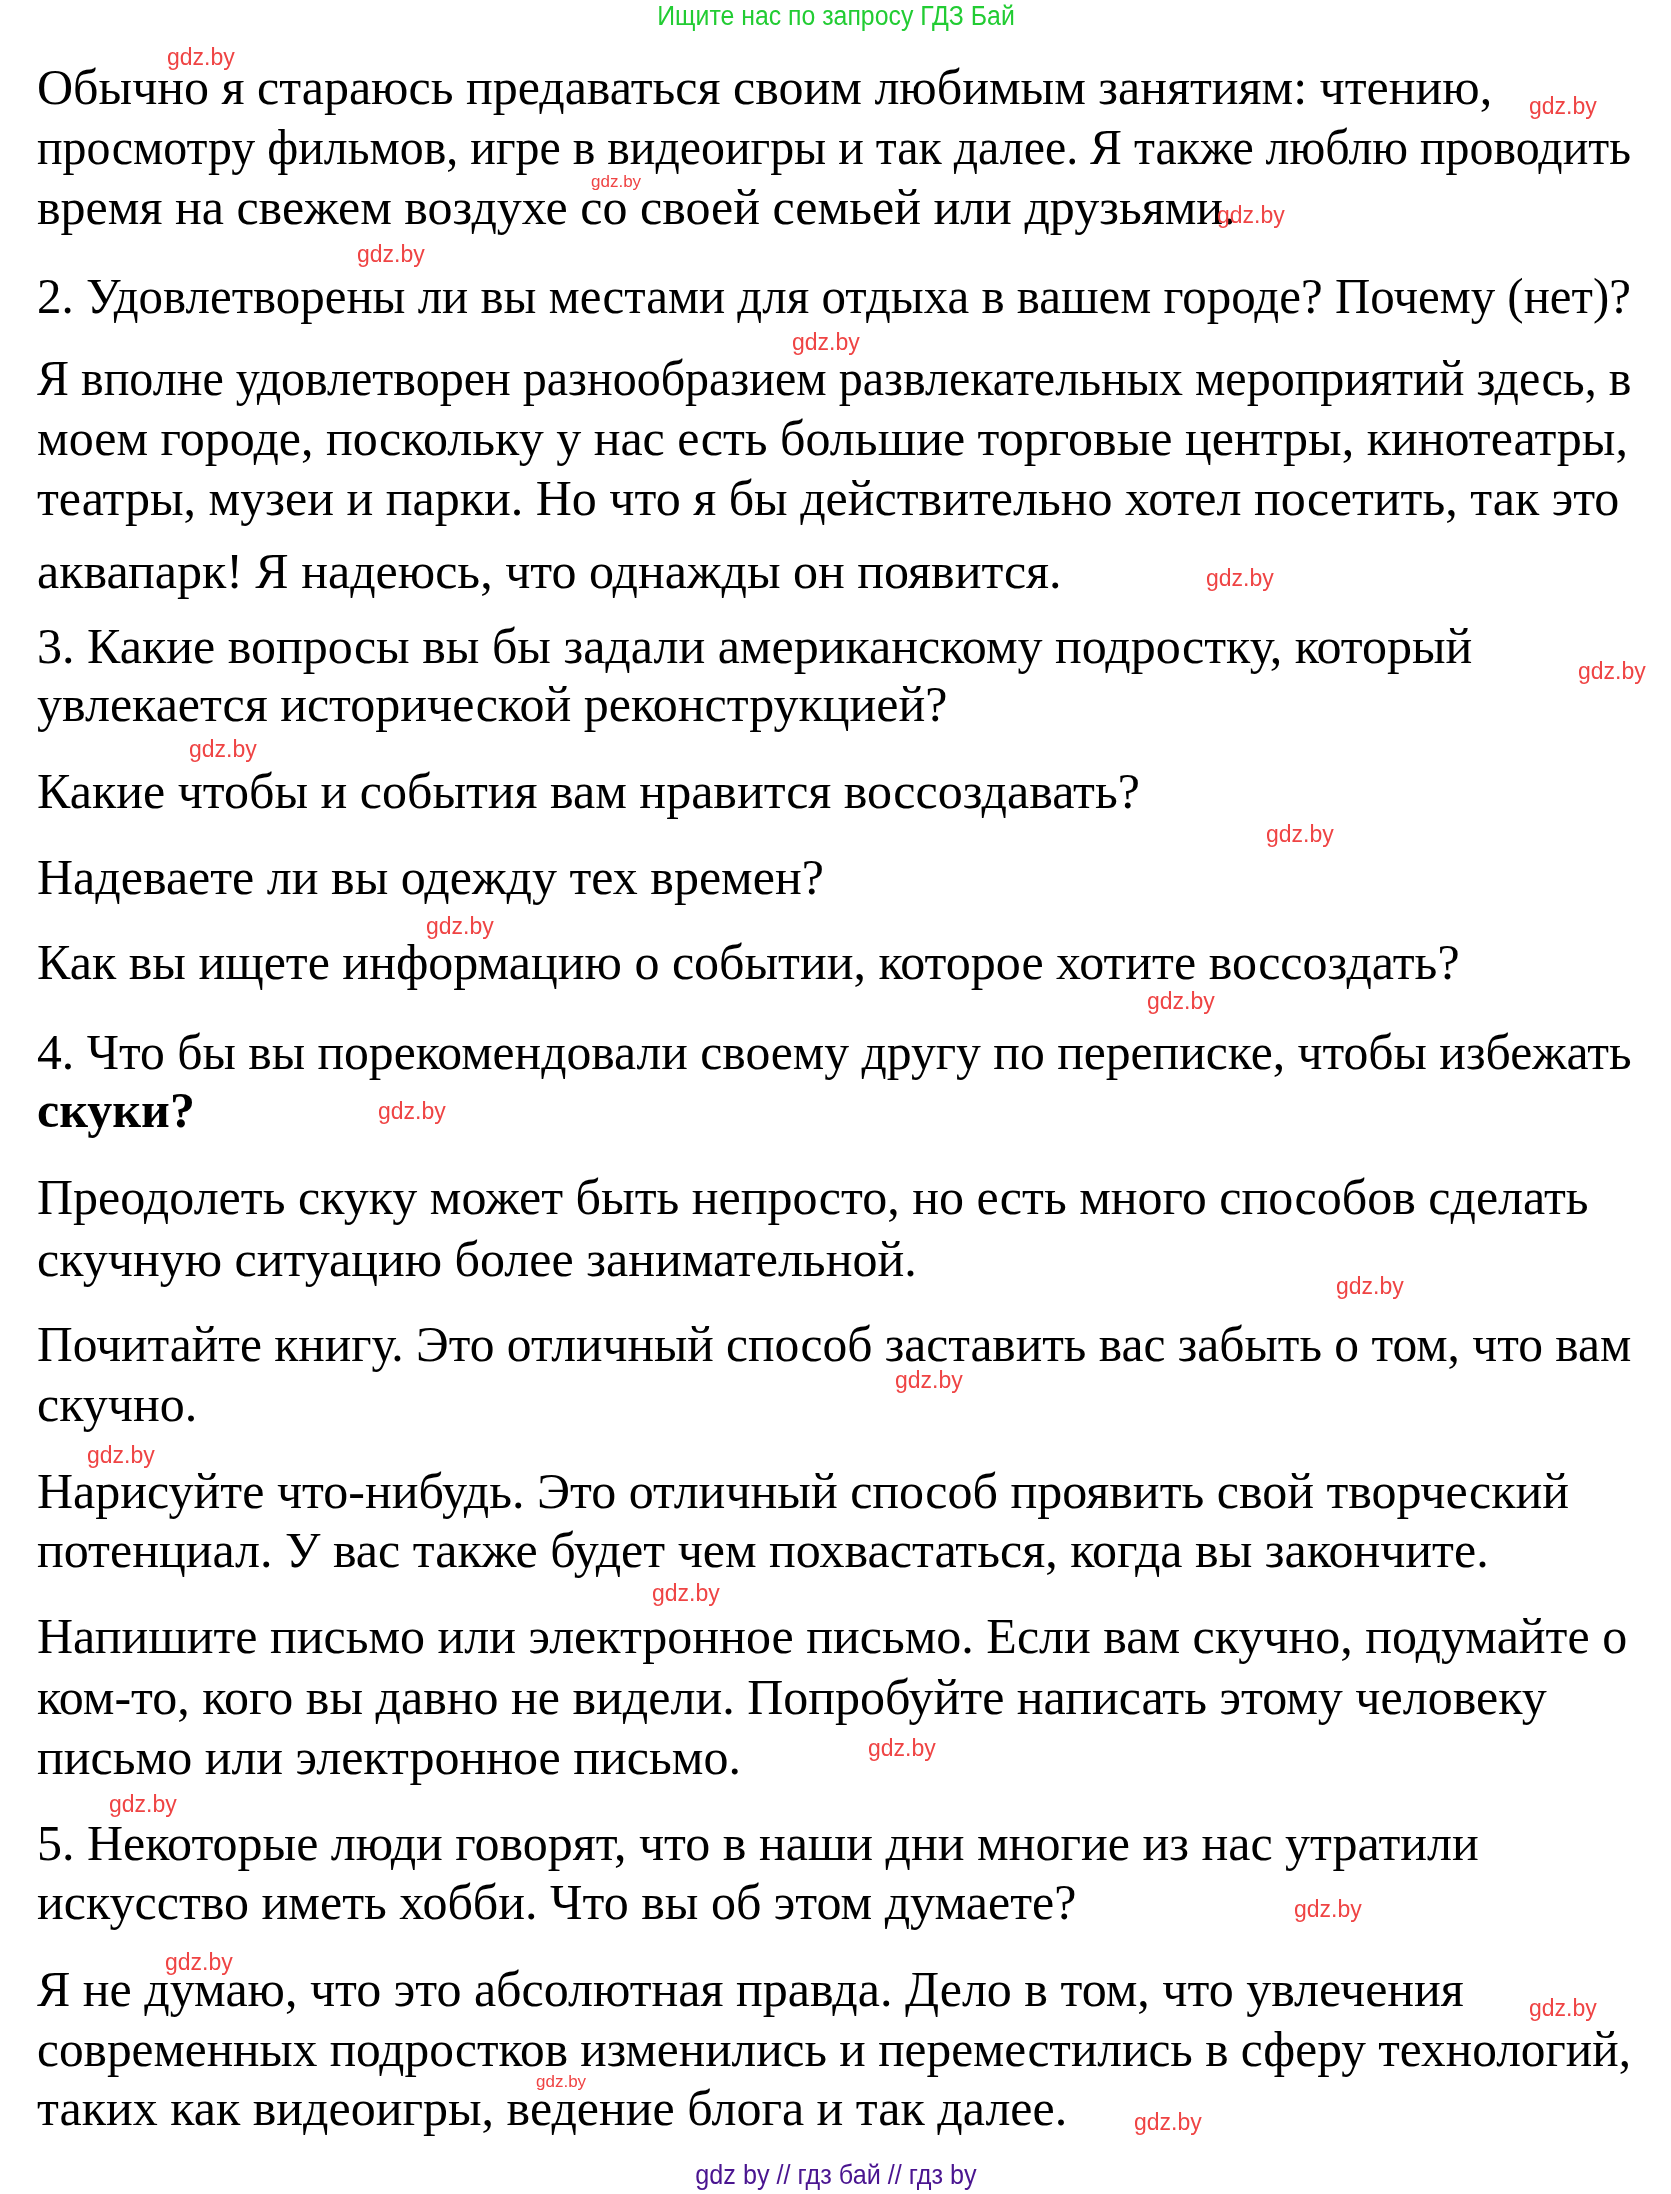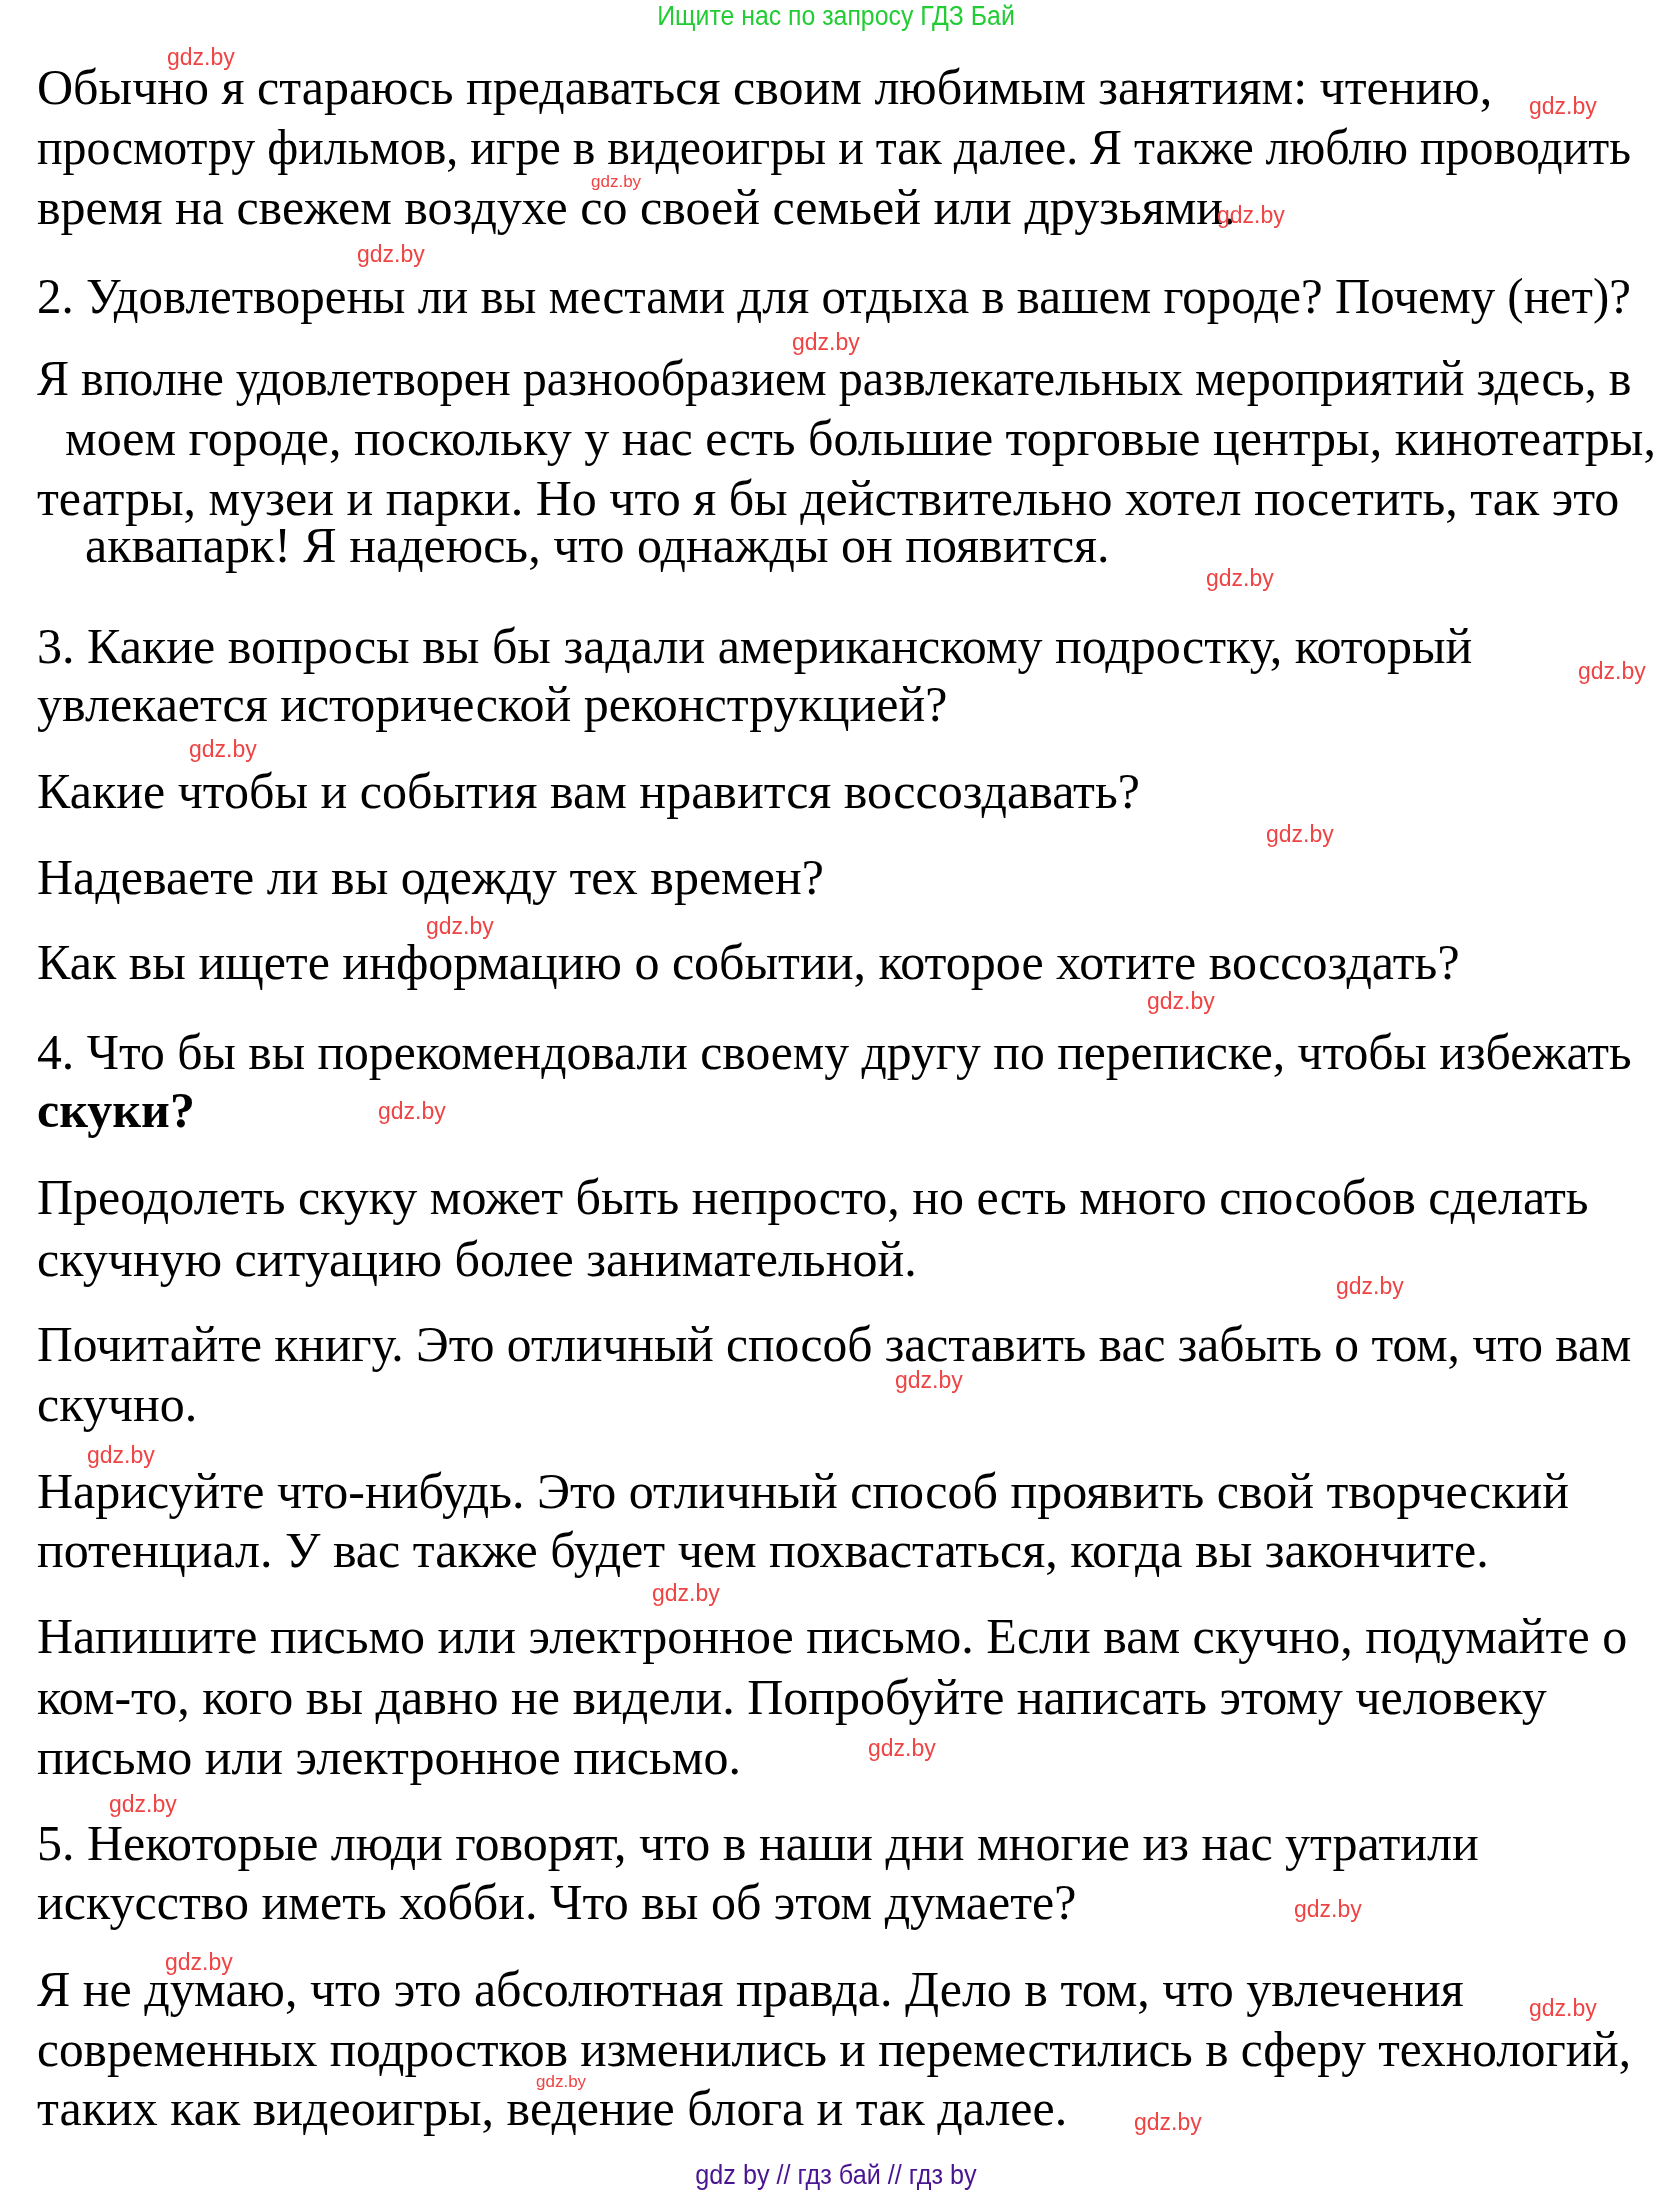--- a/index.html
+++ b/index.html
@@ -34,23 +34,23 @@
 
 <div class="page">
   <div class="header-banner">Ищите нас по запросу ГДЗ Бай</div>
 
   <div id="lines">
       <div class="line" style="top: 62px;">Обычно я стараюсь предаваться своим любимым занятиям: чтению,</div>
       <div class="line" style="top: 122px; transform: scaleX(0.9572); transform-origin: left top;">просмотру фильмов, игре в видеоигры и так далее. Я также люблю проводить</div>
       <div class="line" style="top: 182px;">время на свежем воздухе со своей семьей или друзьями.</div>
       <div class="line" style="top: 271px; transform: scaleX(0.9784); transform-origin: left top;">2. Удовлетворены ли вы местами для отдыха в вашем городе? Почему (нет)?</div>
       <div class="line" style="top: 353px; transform: scaleX(0.96); transform-origin: left top;">Я вполне удовлетворен разнообразием развлекательных мероприятий здесь, в</div>
-      <div class="line" style="top: 413px; margin-left: 28px;">моем городе, поскольку у нас есть большие торговые центры, кинотеатры,</div>
+      <div class="line" style="top: 413px;">моем городе, поскольку у нас есть большие торговые центры, кинотеатры,</div>
       <div class="line" style="top: 473px;">театры, музеи и парки. Но что я бы действительно хотел посетить, так это</div>
-      <div class="line" style="top: 520px; margin-left: 48px;">аквапарк! Я надеюсь, что однажды он появится.</div>
+      <div class="line" style="top: 546px;">аквапарк! Я надеюсь, что однажды он появится.</div>
       <div class="line" style="top: 621px;">3. Какие вопросы вы бы задали американскому подростку, который</div>
       <div class="line" style="top: 679px;">увлекается исторической реконструкцией?</div>
       <div class="line" style="top: 766px;">Какие чтобы и события вам нравится воссоздавать?</div>
       <div class="line" style="top: 852px;">Надеваете ли вы одежду тех времен?</div>
       <div class="line" style="top: 937px;">Как вы ищете информацию о событии, которое хотите воссоздать?</div>
       <div class="line" style="top: 1027px; transform: scaleX(0.9929); transform-origin: left top;">4. Что бы вы порекомендовали своему другу по переписке, чтобы избежать</div>
       <div class="line" style="top: 1085px; font-weight: bold;">скуки?</div>
       <div class="line" style="top: 1172px; text-align: center;">Преодолеть скуку может быть непросто, но есть много способов сделать</div>
       <div class="line" style="top: 1234px;">скучную ситуацию более занимательной.</div>
       <div class="line" style="top: 1319px; transform: scaleX(0.9898); transform-origin: left top;">Почитайте книгу. Это отличный способ заставить вас забыть о том, что вам</div>

